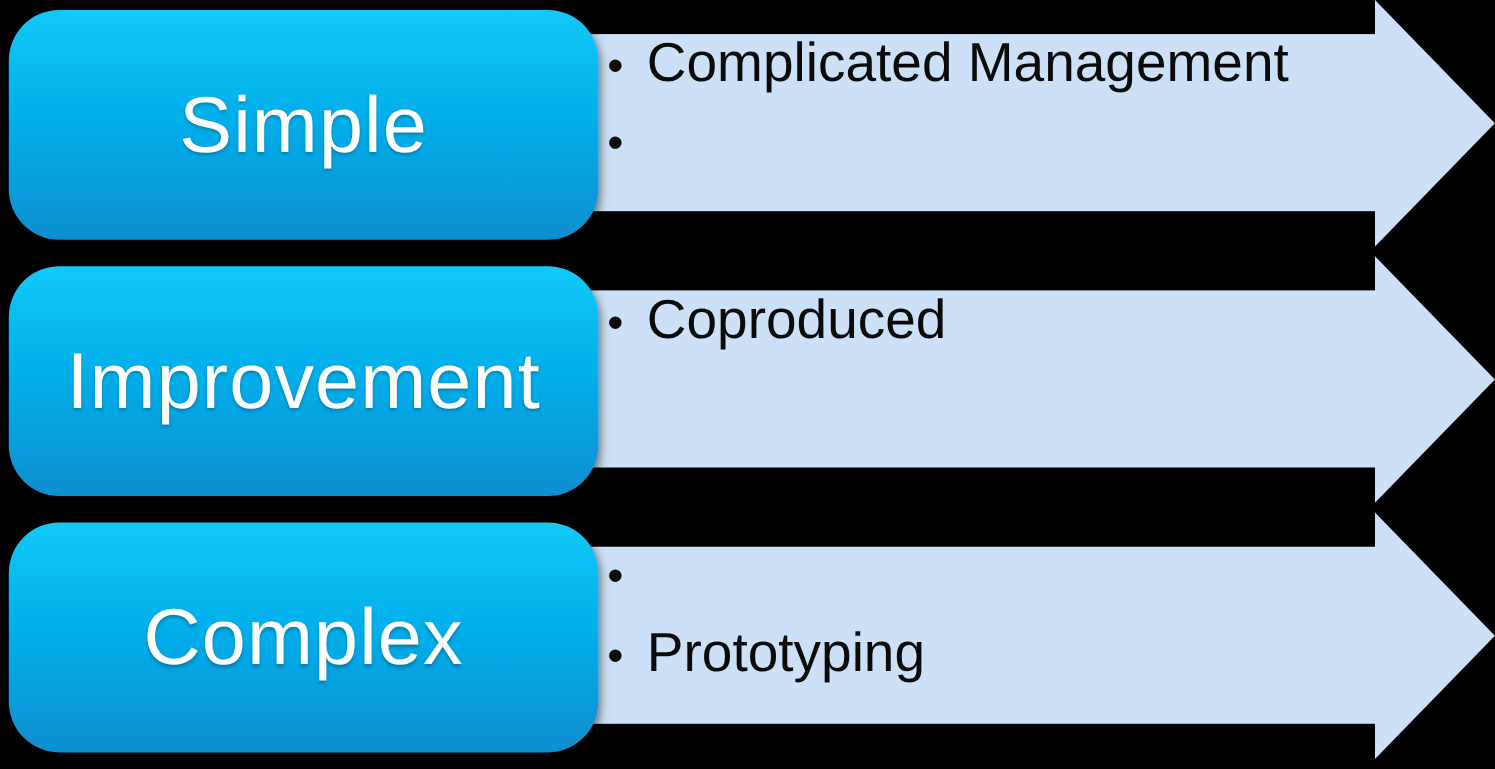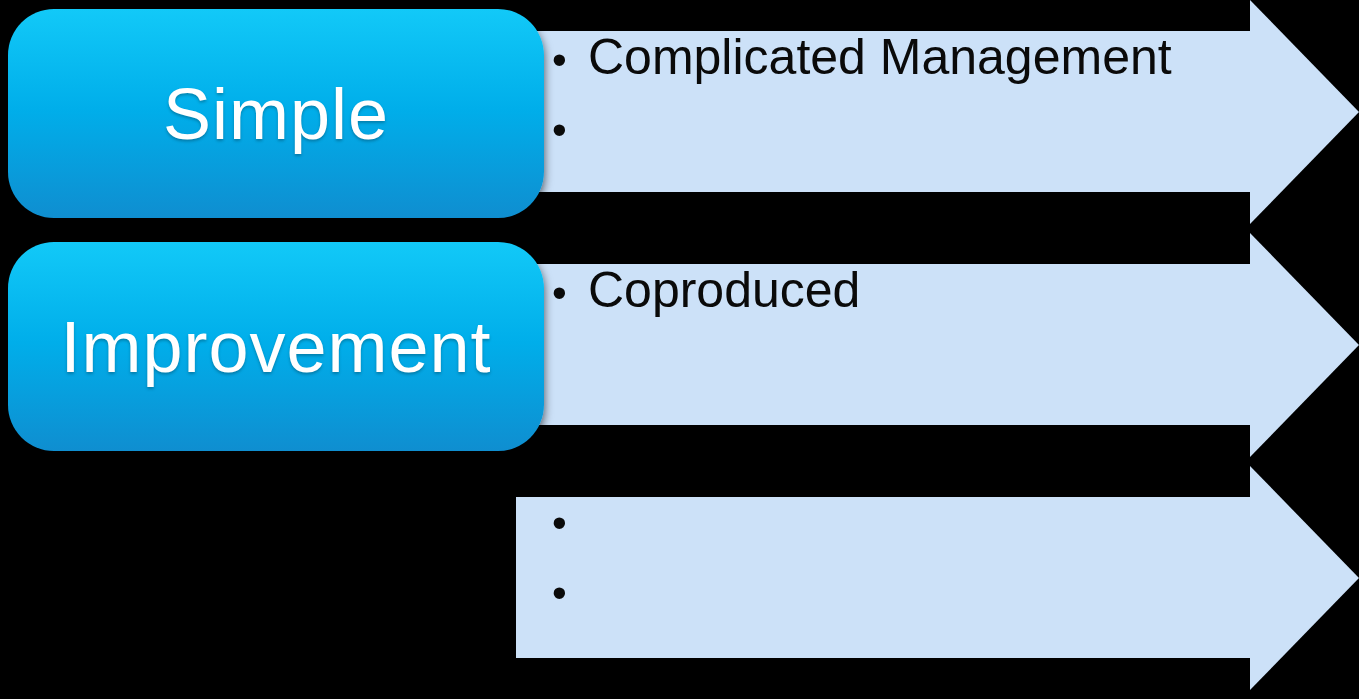--- a/index.html
+++ b/index.html
@@ -121,17 +121,21 @@
 
   <div class="row row-3">
     <div class="arrow-shaft"></div>
     <div class="arrow-head"></div>
     <div class="bullets">
       <div class="bullet-line">
         <span class="bullet-dot">•</span>
       </div>
       <div class="bullet-line">
         <span class="bullet-dot">•</span>
+        <span>Prototyping</span>
       </div>
+    </div>
+    <div class="category-box">
+      <span class="category-label">Complex</span>
     </div>
   </div>
 
 </div>
 
 </body></html>

